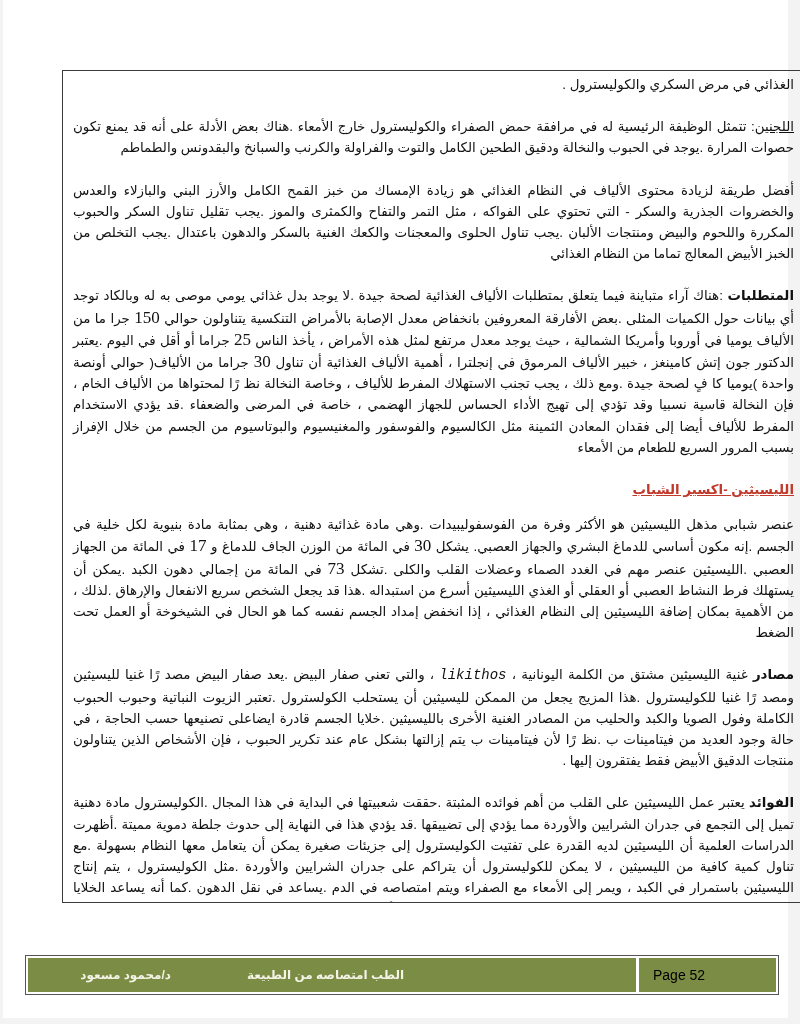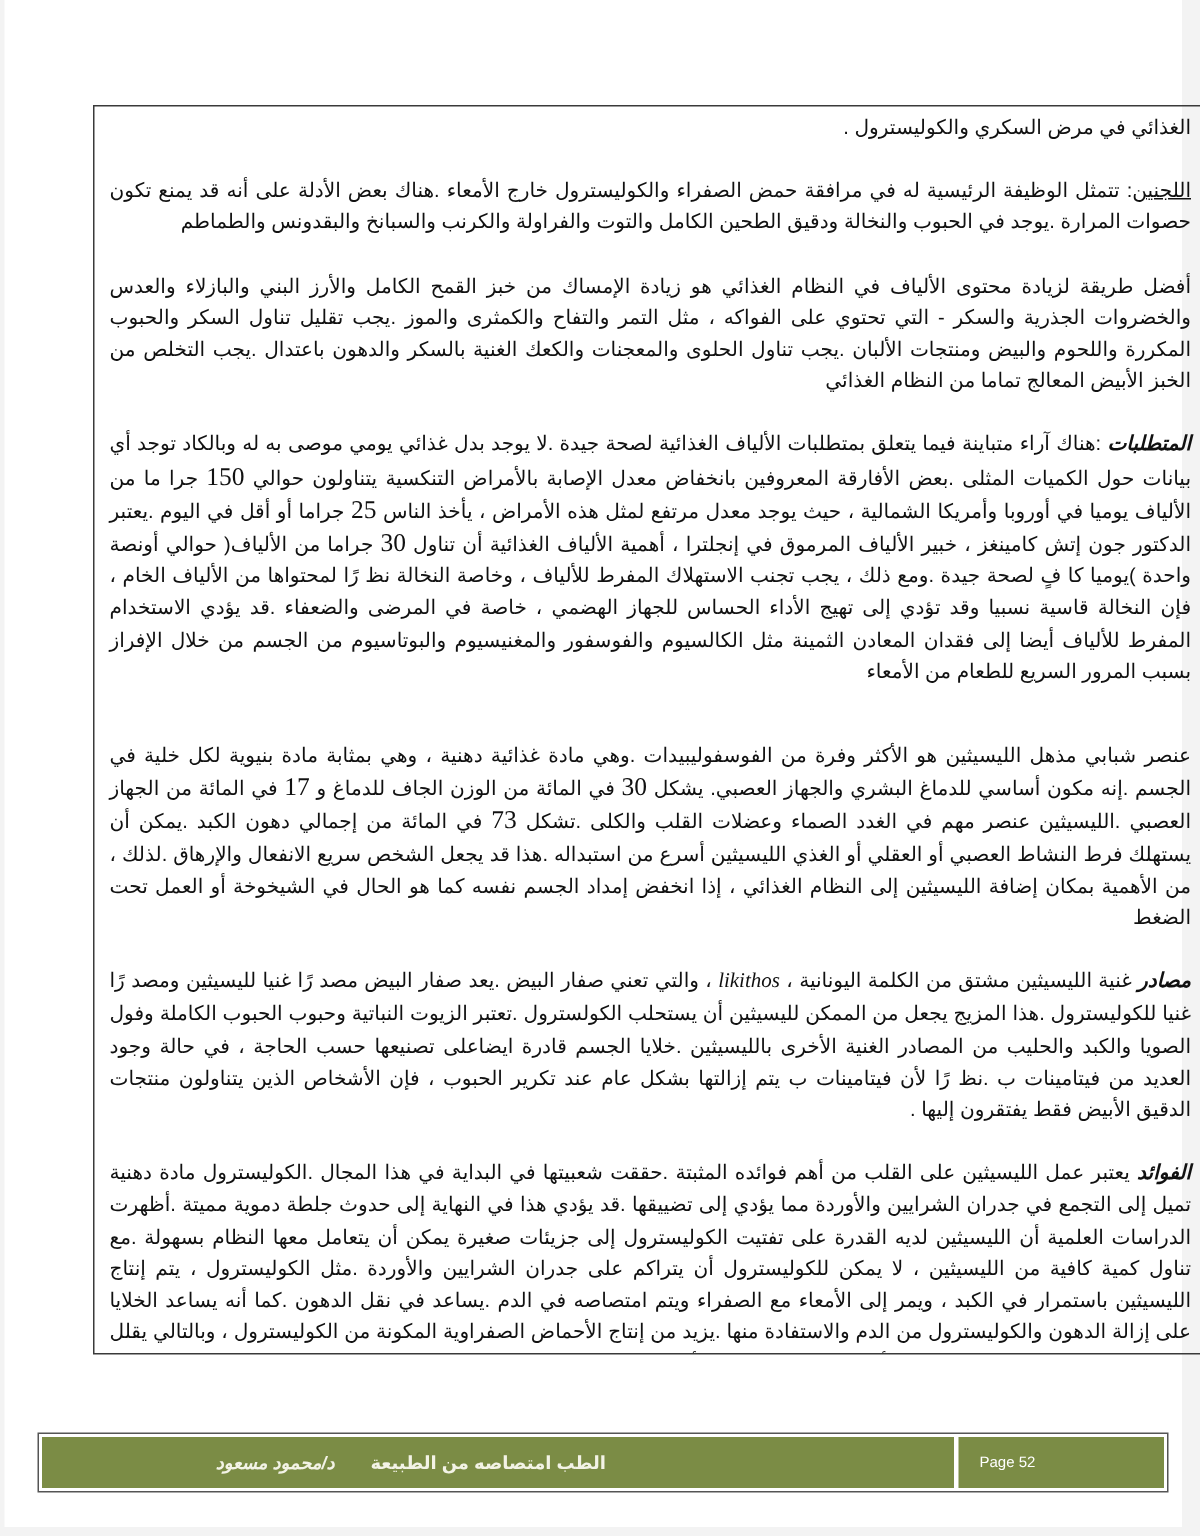--- a/index.html
+++ b/index.html
@@ -17,45 +17,45 @@
       border: 1px solid #3a3a3a; box-sizing: border-box;
       padding: 3px 9px 0 10px;
       direction: rtl; text-align: justify;
       font-size: 13.4px; line-height: 21.2px; color: #111;
       overflow: hidden;
     }
     .para { margin: 0; text-align-last: right; }
     .gap { height: 21px; }
     .gap-sm { height: 14px; }
     .lead-u { font-weight: normal; text-decoration: underline; }
-    .lead { font-weight: bold; font-style: italic; }
+    .lead { font-weight: bold; }
     .section-title {
       color: #c0392b; font-weight: bold; text-decoration: underline;
       margin: 0; font-size: 13.4px;
     }
     .num { font-family: "Liberation Serif", serif; font-size: 17px; }
-    .latin { font-style: italic; font-family: Liberation Serif, serif; font-size: 14px; }
+    .latin { font-style: italic; font-family: Liberation Mono, monospace; font-size: 14px; }
     .footer {
       position: absolute; left: 22px; top: 955px; width: 754px; height: 40px;
       border: 1px solid #555; box-sizing: border-box; padding: 2px;
       display: flex; direction: ltr; background: #fff;
     }
     .footer-cell {
       background: #7b8c45; color: #f3f3e6; height: 34px;
       display: flex; align-items: center;
     }
     .footer-main {
       flex: 1; direction: rtl; justify-content: flex-start; padding-right: 232px;
       font-size: 12px; letter-spacing: 2.5px; font-weight: bold;
     }
-    .footer-main span + span { margin-right: 24px; font-style: italic; }
+    .footer-main span + span { margin-right: 76px; }
     .footer-sep { width: 3px; background: #fff; }
     .footer-page {
       width: 137px; padding-left: 14px; box-sizing: border-box;
-      font-size: 10px; color: #ffffff;
+      font-size: 14px; color: #000000;
     }
   </style>
 </head>
 <body>
 
 <div class="page">
 
   <div class="text-box">
 
     <p class="para">
@@ -75,20 +75,21 @@
     </p>
 
     <div class="gap"></div>
 
     <p class="para">
       <span class="lead">المتطلبات</span><span> :هناك آراء متباينة فيما يتعلق بمتطلبات الألياف الغذائية لصحة جيدة .لا يوجد بدل غذائي يومي موصى به له وبالكاد توجد أي بيانات حول الكميات المثلى .بعض الأفارقة المعروفين بانخفاض معدل الإصابة بالأمراض التنكسية يتناولون حوالي </span><span class="num">150</span><span> جرا ما من الألياف يوميا في أوروبا وأمريكا الشمالية ، حيث يوجد معدل مرتفع لمثل هذه الأمراض ، يأخذ الناس </span><span class="num">25</span><span> جراما أو أقل في اليوم .يعتبر الدكتور جون إتش كامينغز ، خبير الألياف المرموق في إنجلترا ، أهمية الألياف الغذائية أن تناول </span><span class="num">30</span><span> جراما من الألياف( حوالي أونصة واحدة )يوميا كا فٍ لصحة جيدة .ومع ذلك ، يجب تجنب الاستهلاك المفرط للألياف ، وخاصة النخالة نظ رًا لمحتواها من الألياف الخام ، فإن النخالة قاسية نسبيا وقد تؤدي إلى تهيج الأداء الحساس للجهاز الهضمي ، خاصة في المرضى والضعفاء .قد يؤدي الاستخدام المفرط للألياف أيضا إلى فقدان المعادن الثمينة مثل الكالسيوم والفوسفور والمغنيسيوم والبوتاسيوم من الجسم من خلال الإفراز بسبب المرور السريع للطعام من الأمعاء</span>
     </p>
 
     <div class="gap"></div>
 
+    <p class="section-title">الليسيثين -اكسير الشباب</p>
 
     <div class="gap-sm"></div>
 
     <p class="para">
       <span>عنصر شبابي مذهل الليسيثين هو الأكثر وفرة من الفوسفوليبيدات .وهي مادة غذائية دهنية ، وهي بمثابة مادة بنيوية لكل خلية في الجسم .إنه مكون أساسي للدماغ البشري والجهاز العصبي. يشكل </span><span class="num">30</span><span> في المائة من الوزن الجاف للدماغ و </span><span class="num">17</span><span> في المائة من الجهاز العصبي .الليسيثين عنصر مهم في الغدد الصماء وعضلات القلب والكلى .تشكل </span><span class="num">73</span><span> في المائة من إجمالي دهون الكبد .يمكن أن يستهلك فرط النشاط العصبي أو العقلي أو الغذي الليسيثين أسرع من استبداله .هذا قد يجعل الشخص سريع الانفعال والإرهاق .لذلك ، من الأهمية بمكان إضافة الليسيثين إلى النظام الغذائي ، إذا انخفض إمداد الجسم نفسه كما هو الحال في الشيخوخة أو العمل تحت الضغط</span>
     </p>
 
     <div class="gap"></div>
 
     <p class="para">

